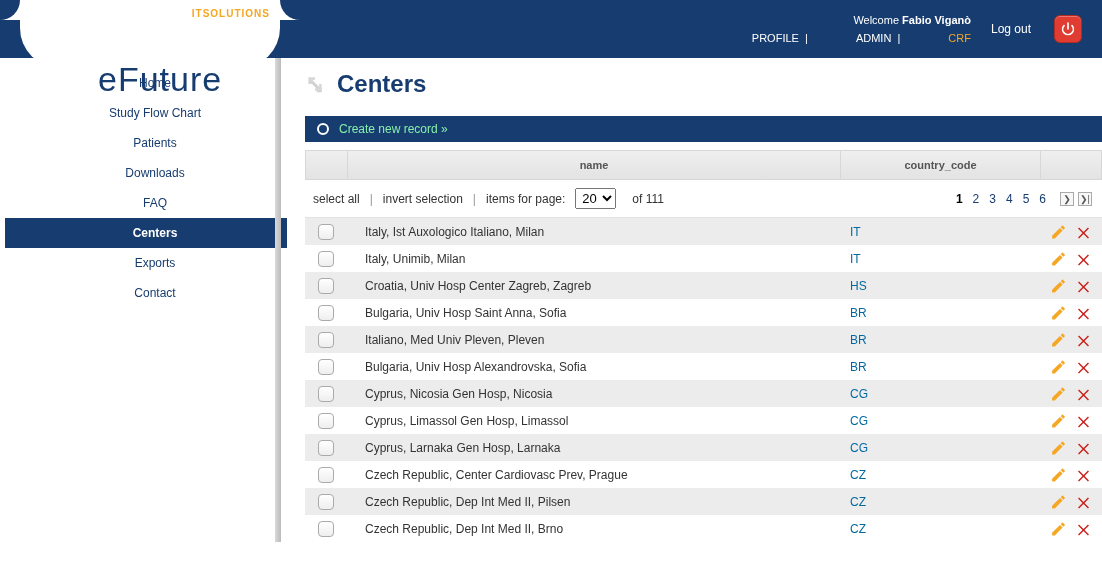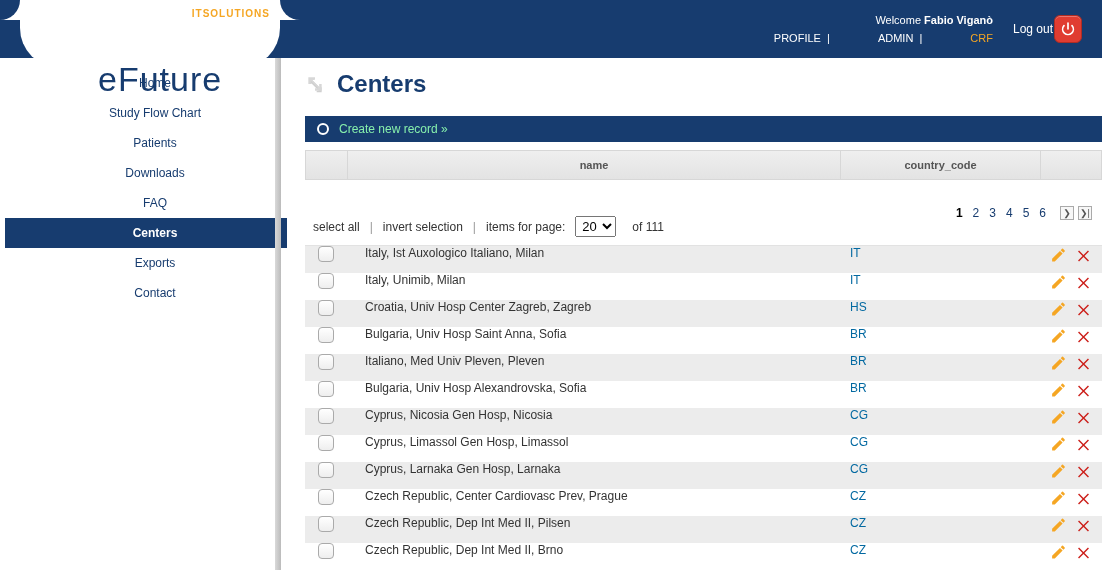--- a/index.html
+++ b/index.html
@@ -17,21 +17,21 @@
   .logo { padding: 8px 0 0 78px; }
   .logo-tag { color: #f5a623; font-size: 10px; letter-spacing: 1px; font-weight: bold; text-align: right; padding-right: 10px; }
   .logo-main { color: #173c6f; font-size: 34px; font-weight: 400; line-height: 30px; letter-spacing: 1px; margin-top: 45px; }
   
   .header-right { flex: 1; display: flex; justify-content: flex-end; align-items: center; padding-right: 20px; gap: 20px; }
   .welcome-block { color: #fff; text-align: right; font-size: 11px; line-height: 18px; }
   .welcome-block .bold { font-weight: bold; }
   .welcome-links a { color: #fff; text-decoration: none; cursor: pointer; padding-left: 42px; }
   .welcome-links .crf { color: #f5a623; }
   .welcome-sep { color: #fff; padding: 0 3px; }
-  .logout { display: flex; align-items: center; gap: 1px; color: #fff; cursor: pointer; font-size: 12px; }
+  .logout { display: flex; align-items: center; gap: 23px; color: #fff; cursor: pointer; font-size: 12px; }
   .logout-btn { width: 28px; height: 28px; background: #e03c31; border-radius: 6px; display:flex; align-items:center; justify-content:center; border: 1px solid #b02c23; box-shadow: inset 0 1px 0 rgba(255,255,255,.3); }
   .logout-btn svg { width: 16px; height: 16px; }
   
   
   .layout { display: flex; }
   .sidebar-col { width: 287px; padding: 10px 0 0 5px; position: relative; text-align: center; }
   .sidebar-border { position:absolute; right:6px; top:0; bottom:0; width:6px; background:linear-gradient(to right,#d9d9d9,#bbb);}
   .sidebar { }
   .side-item { display:block; padding: 8px 14px 8px 32px; color: #173c6f; font-size: 12px; text-decoration: none; cursor: pointer; line-height: 14px; }
   .side-item.active { background: #173c6f; color: #fff; font-weight: bold; }
@@ -46,33 +46,33 @@
   .create-bar a { color:#86efac; text-decoration:none; cursor:pointer; }
   
   .thead { display:flex; background: linear-gradient(#efefef,#e3e3e3); color:#555; font-size:11px; font-weight:bold; height:30px; align-items:stretch; border:1px solid #d7d7d7; }
   .th { display:flex; align-items:center; justify-content:center; border-right:1px solid #d7d7d7; }
   .th.chk { width:42px; }
   .th.name { flex:1; }
   .th.cc { width:200px; }
   .th.act { width:60px; border-right:none;}
   
   .controls { display:flex; align-items:center; padding:8px 10px 8px 8px; font-size:12px; color:#333; border-bottom:1px solid #e2e2e2; }
-  .controls .left { display:flex; align-items:center; gap:10px;margin-top:28px; }
+  .controls .left { display:flex; align-items:center; gap:10px; }
   .controls .sep { color:#999; }
   .controls select { font-size:13px; padding:1px 2px; }
   .controls .of { margin-left:6px; }
   .controls .pager { margin-left:auto; display:flex; align-items:center; gap:10px; color:#173c6f; font-size:12px; }
   .controls .pager .cur { color:#000; font-weight:bold; }
   .controls .pager span { cursor:pointer; }
   .pager-arrows { display:flex; gap:4px; margin-left:4px; }
   .pg-btn { width:14px; height:14px; border:1px solid #aaa; display:flex; align-items:center; justify-content:center; font-size:9px; color:#555; cursor:pointer; background:#f7f7f7;}
   .ctl-link { color:#333; cursor:pointer; }
   
   .rows { }
-  .row { display:flex; height:27px; font-size:12px; }
+  .row { display:flex; align-items:center; height:27px; font-size:12px; }
   .row:nth-child(odd){ background:#ececec; }
   .row:nth-child(even){ background:#fff; }
   .cell { padding:0 8px; }
   .cell.chk { width:42px; display:flex; justify-content:center; }
   .cell.name { flex:1; padding-left:18px; color:#333; }
   .cell.cc { width:200px; color:#0369a1; }
   .cell.act { width:60px; display:flex; gap:8px; justify-content:flex-end; padding-right:10px; }
   .chk-box { width:16px; height:16px; border:1px solid #aaa; border-radius:4px; background:linear-gradient(#fff,#eee); cursor:pointer; }
   .edit-ico, .del-ico { width:18px; height:18px; cursor:pointer; }
   .edit-ico svg, .del-ico svg { width:100%; height:100%; }

